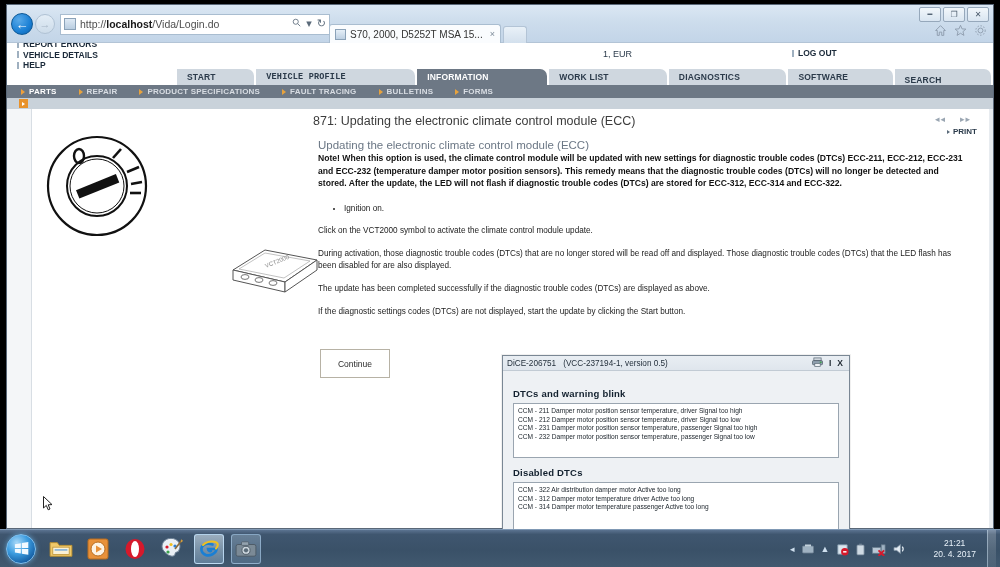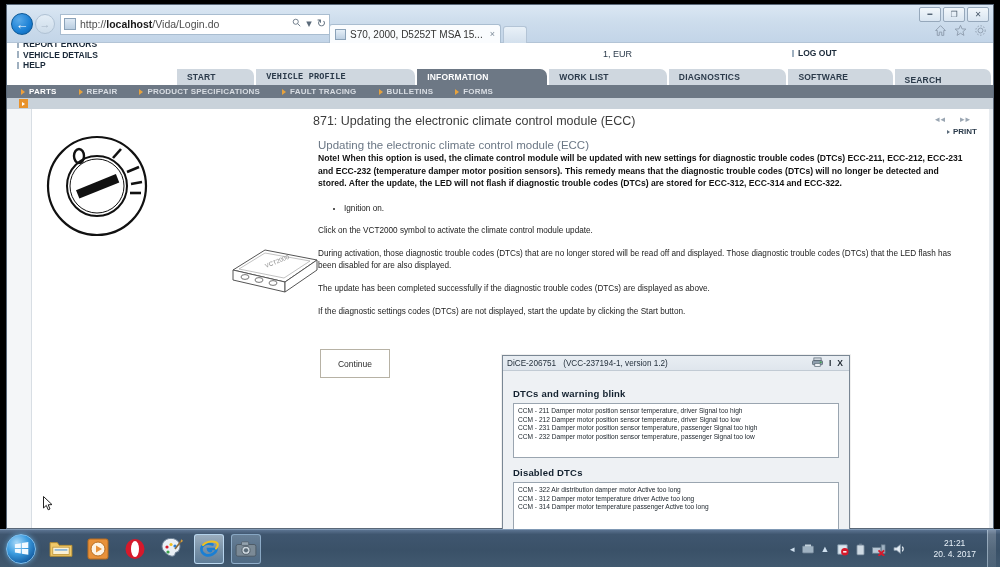--- a/index.html
+++ b/index.html
@@ -630,21 +630,21 @@
 
   <div class="cursor">
     <svg width="11" height="16" viewBox="0 0 11 16">
       <path d="M0.5 0.5 L0.5 12 L3.3 9.4 L5.2 13.8 L7 13 L5.2 8.8 L9 8.6 Z" fill="#fff" stroke="#222" stroke-width="1"></path>
     </svg>
   </div>
 
   <div class="dice">
     <div class="dice-title">
       <span>DiCE-206751</span>
-      <span class="tt2">(VCC-237194-1, version 1.2)</span>
+      <span class="tt2">(VCC-237194-1, version 0.5)</span>
       <span class="dice-ctrls">
         <span>
           <svg width="11" height="10" viewBox="0 0 12 11">
               <rect x="2" y="1" width="8" height="3" fill="#cfd6dd" stroke="#5d6b78" stroke-width=".8"></rect>
               <rect x="0.5" y="4" width="11" height="4.5" rx="1" fill="#8fa0af" stroke="#4c5a66" stroke-width=".8"></rect>
               <rect x="3" y="7" width="6" height="3.5" fill="#eef2f5" stroke="#5d6b78" stroke-width=".8"></rect>
               <rect x="8.5" y="5" width="2" height="1.6" fill="#3fa24a"></rect>
             </svg>
         </span>
         <span>I</span>

